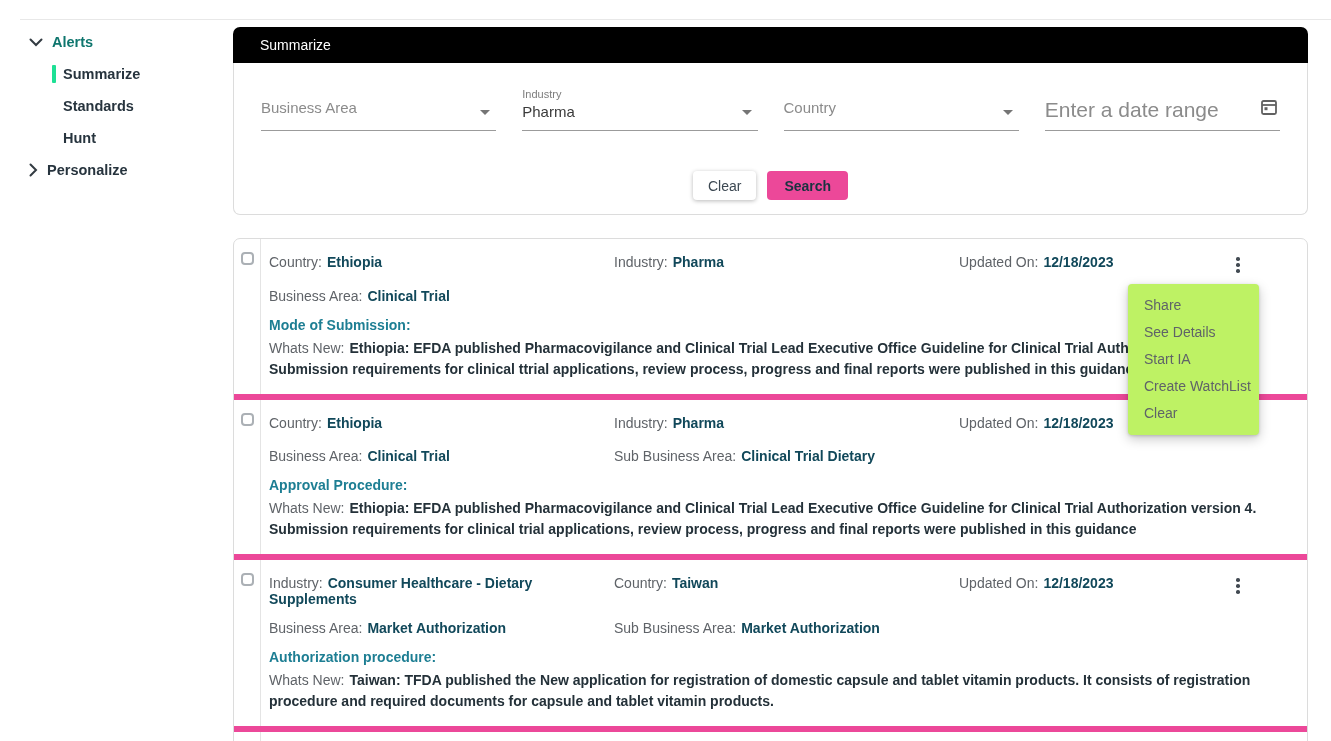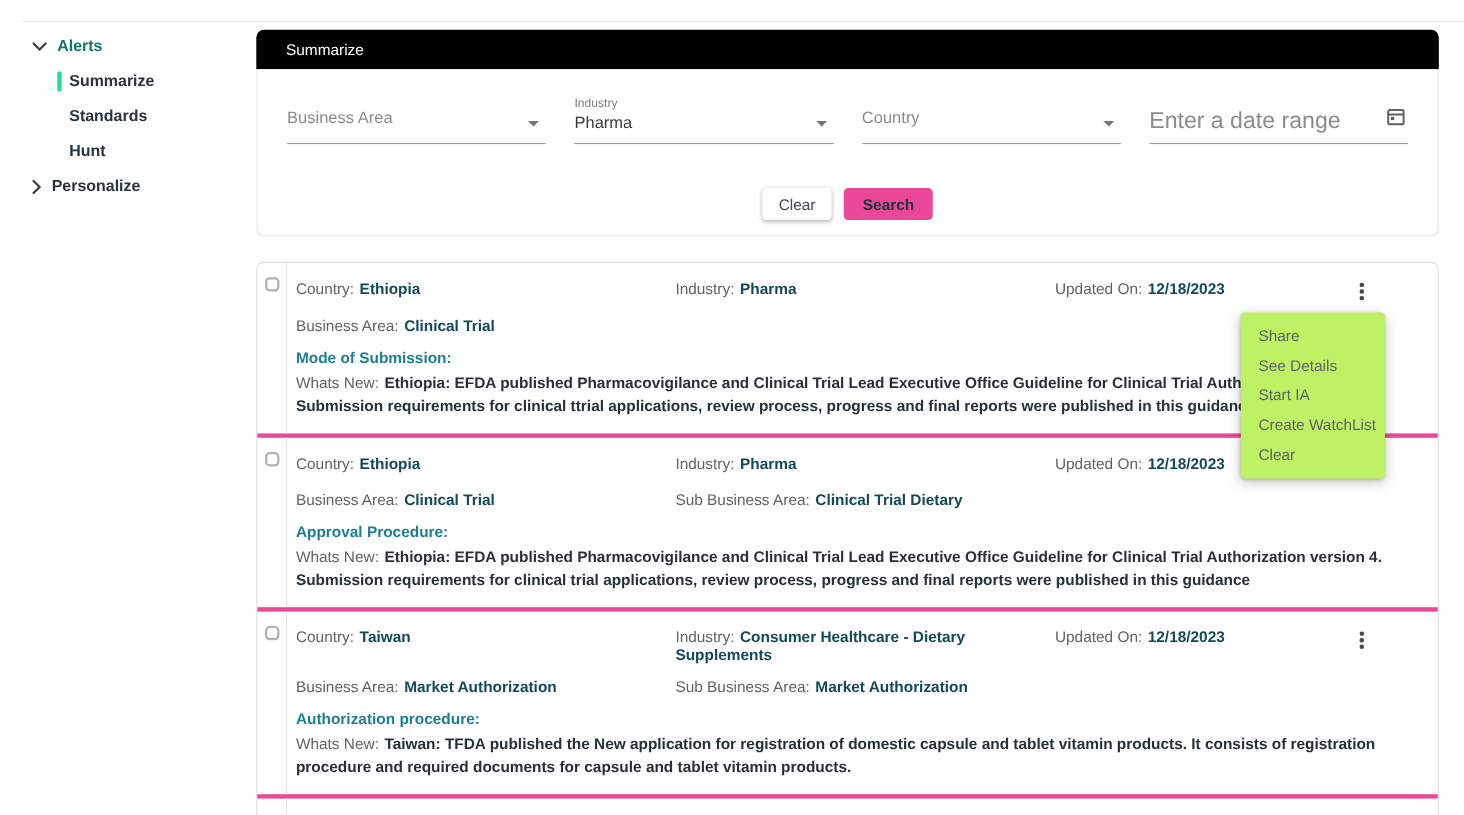--- a/index.html
+++ b/index.html
@@ -42,21 +42,21 @@
   .btn-row { display:flex; justify-content:center; gap:11px; margin-top:40px; }
   .btn { border:none; border-radius:4px; font-family:"Liberation Sans", sans-serif;
          font-size:14px; height:29px; cursor:pointer; }
   .btn-clear { background:#fff; color:#3c4852; padding:0 15px;
                box-shadow:0 1px 4px rgba(0,0,0,.28); }
   .btn-search { background:#ec4899; color:#173440; font-weight:700; padding:0 17px; }
 
   
   .results { position:absolute; left:233px; top:238px; width:1075px;
              border:1px solid #dcdcdc; border-radius:7px; background:#fff; }
-  .result-row { display:flex; border-bottom:4px solid #ec4899;justify-content:flex-end; }
+  .result-row { display:flex; border-bottom:6px solid #ec4899;justify-content:flex-end; }
   .cbx-cell { width:27px; border-right:1px solid #e4e4e4; display:flex;
               justify-content:center; align-items:flex-start; padding-top:13px; }
   .cbx { width:13px; height:13px; border:2px solid #abb0b5; border-radius:4px;
          background:#fff; display:inline-block; cursor:pointer; }
   .card-content { flex:1; padding:15px 8px 14px; font-size:14px; }
   .meta  { display:grid; grid-template-columns:345px 345px 259px 40px; align-items:start; }
   .meta2 { display:grid; grid-template-columns:345px auto; margin-top:13px; }
   .lab { color:#5f6368; margin-right:5px; }
   .val { color:#11485a; font-weight:700; }
   .card-heading { margin-top:13px; color:#1d7e93; font-weight:700; }
@@ -191,22 +191,22 @@
       <p class="wn"><span class="lab">Whats New:</span><span class="wn-text">Ethiopia: EFDA published Pharmacovigilance and Clinical Trial Lead Executive Office Guideline for Clinical Trial Authorization version 4. Submission  requirements for clinical trial applications, review process, progress and final reports were published in this guidance</span></p>
     </div>
   </article>
 
   <article class="result-row">
     <div class="cbx-cell">
       <span class="cbx"></span>
     </div>
     <div class="card-content">
       <div class="meta">
+        <div><span class="lab">Industry:</span><span class="val">Consumer Healthcare - Dietary Supplements</span></div>
         <div><span class="lab">Country:</span><span class="val">Taiwan</span></div>
-        <div><span class="lab">Industry:</span><span class="val">Consumer Healthcare - Dietary Supplements</span></div>
         <div><span class="lab">Updated On:</span><span class="val">12/18/2023</span></div>
         <span class="kebab">
             <i></i>
             <i></i>
             <i></i>
           </span>
       </div>
       <div class="meta2">
         <div><span class="lab">Business Area:</span><span class="val">Market Authorization</span></div>
         <div><span class="lab">Sub Business Area:</span><span class="val">Market Authorization</span></div>

